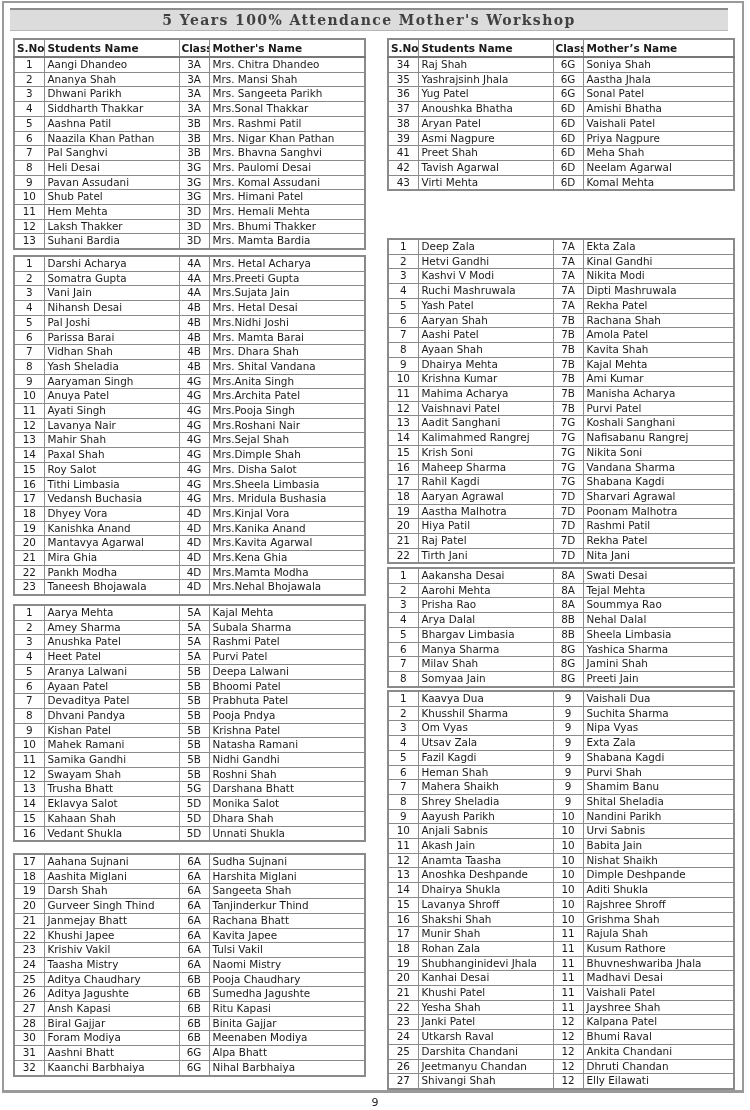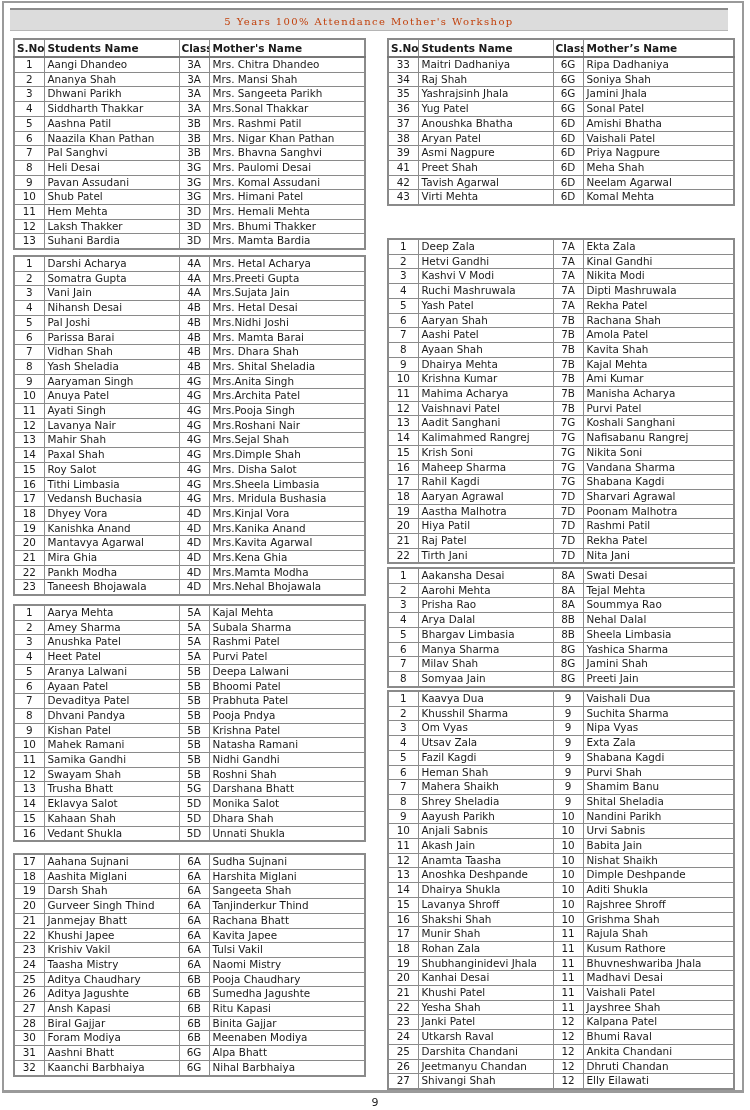--- a/index.html
+++ b/index.html
@@ -3,22 +3,22 @@
 <meta charset="utf-8">
 <style>
   html, body { margin: 0; padding: 0; background: #ffffff; }
   body { width: 750px; height: 1110px; position: relative; overflow: hidden;
          font-family: "DejaVu Sans", sans-serif; color: #1a1a1a; }
   .frame { position: absolute; left: 2px; top: 1px; width: 742px; height: 1092px;
            border: 2px solid #9a9a9a; border-bottom-width: 3px; box-sizing: border-box; }
   .title-bar { position: absolute; left: 10px; top: 8px; width: 718px; height: 20px;
                background: #dcdcdc; border-top: 2px solid #8c8c8c; border-bottom: 1px solid #b5b5b5;
                text-align: center; }
-  .title-bar span { font-family: "DejaVu Serif", serif; font-weight: normal; font-size: 10px;
-                    letter-spacing: 1.4px; line-height: 20px; color: #c2410c; }
+  .title-bar span { font-family: "DejaVu Serif", serif; font-weight: bold; font-size: 14px;
+                    letter-spacing: 1.4px; line-height: 20px; color: #404040; }
   .block { position: absolute; border-collapse: collapse; table-layout: fixed;
            font-size: 10.4px; }
   .block td, .block th { border: 1px solid #8a8a8a; padding: 0 0 0 3px; height: 13.7px;
                          line-height: 13.7px; white-space: nowrap; overflow: hidden;
                          font-weight: normal; text-align: left; }
   .block th { font-weight: bold; font-size: 10.5px; height: 16px; line-height: 16px;
               border-bottom: 2px solid #777; }
   .block td.c-sno, .block td.c-cls { text-align: center; padding: 0; }
   .block th.c-sno, .block th.c-cls { padding: 0 0 0 2px; }
   .block { border: 2px solid #8a8a8a; }
@@ -182,21 +182,21 @@
         <tr>
           <td class="c-sno">7</td>
           <td class="">Vidhan Shah</td>
           <td class="c-cls">4B</td>
           <td class="">Mrs. Dhara Shah</td>
         </tr>
         <tr>
           <td class="c-sno">8</td>
           <td class="">Yash Sheladia</td>
           <td class="c-cls">4B</td>
-          <td class="">Mrs. Shital Sheladia</td>
+          <td class="">Mrs. Shital Vandana</td>
         </tr>
         <tr>
           <td class="c-sno">9</td>
           <td class="">Aaryaman Singh</td>
           <td class="c-cls">4G</td>
           <td class="">Mrs.Anita Singh</td>
         </tr>
         <tr>
           <td class="c-sno">10</td>
           <td class="">Anuya Patel</td>
@@ -499,36 +499,30 @@
       <thead>
         <tr>
           <th class="c-sno">S.No</th>
           <th class="">Students Name</th>
           <th class="c-cls">Class</th>
           <th class="">Mother’s Name</th>
         </tr>
       </thead>
       <tbody>
         <tr>
-          <td class="c-sno">33</td>
-          <td class="">Maitri Dadhaniya</td>
-          <td class="c-cls">6G</td>
-          <td class="">Ripa Dadhaniya</td>
-        </tr>
-        <tr>
           <td class="c-sno">34</td>
           <td class="">Raj Shah</td>
           <td class="c-cls">6G</td>
           <td class="">Soniya Shah</td>
         </tr>
         <tr>
           <td class="c-sno">35</td>
           <td class="">Yashrajsinh Jhala</td>
           <td class="c-cls">6G</td>
-          <td class="">Jamini Jhala</td>
+          <td class="">Aastha Jhala</td>
         </tr>
         <tr>
           <td class="c-sno">36</td>
           <td class="">Yug Patel</td>
           <td class="c-cls">6G</td>
           <td class="">Sonal Patel</td>
         </tr>
         <tr>
           <td class="c-sno">37</td>
           <td class="">Anoushka Bhatha</td>

